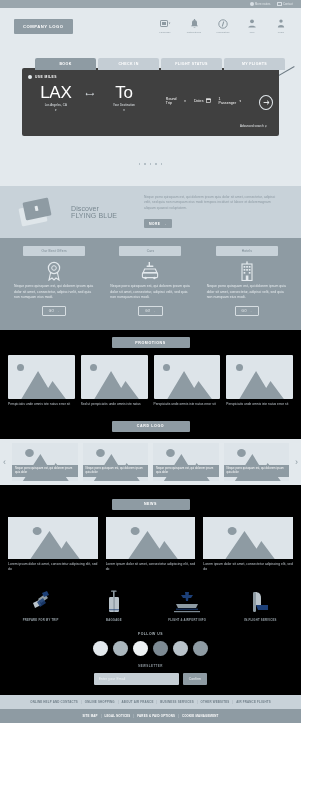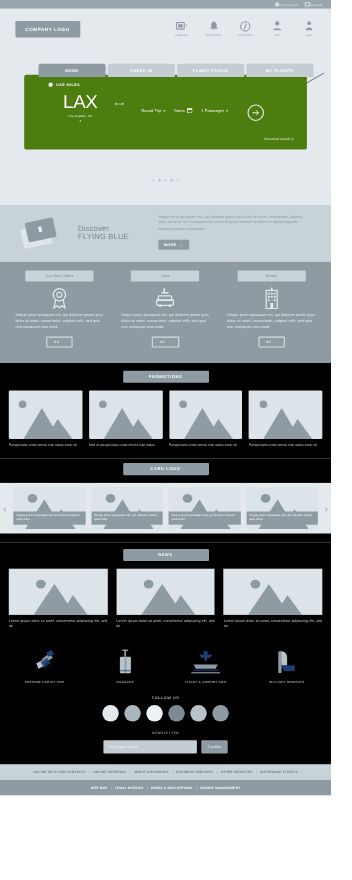--- a/index.html
+++ b/index.html
@@ -50,21 +50,21 @@
   .tabs { position: absolute; left: 35px; top: 10px; display: flex; gap: 2px; z-index: 3; }
   .tab {
     font-size: 3.6px; letter-spacing: .35px; color: #ffffff; font-weight: bold;
     background: #c4cdd4; padding: 4px 0; width: 61px; text-align: center;
     border-radius: 2px 2px 0 0;
   }
   .tab.active { background: #8e9ba3; }
 
   .bookbox {
     position: absolute; left: 22px; top: 20px; width: 257px; height: 68px;
-    background: #4d7c0f; border-radius: 2px; z-index: 2; padding: 7px 22px;
+    background: #404040; border-radius: 2px; z-index: 2; padding: 7px 6px;
   }
   .usemiles { display: flex; align-items: center; gap: 3px; }
   .miles-radio { width: 4px; height: 4px; border-radius: 50%; background: #e6ebee; display: block; }
   .usemiles span { font-size: 3.3px; color: #ffffff; letter-spacing: .45px; font-weight: bold; }
 
   .bookrow { display: flex; align-items: flex-start; margin-top: 5px; }
   .port { text-align: center; width: 58px; }
   .port .code { font-size: 17px; color: #ffffff; line-height: 17px; letter-spacing: -.3px; }
   .port .sub { font-size: 2.8px; color: #e6ebee; margin-top: 1.5px; letter-spacing: .1px; }
   .port .caret { font-size: 3px; color: #dde3e7; margin-top: 1px; }
@@ -293,20 +293,25 @@
         <span>USE MILES</span>
       </div>
 
       <div class="bookrow">
         <div class="port">
           <div class="code">LAX</div>
           <div class="sub">Los Angeles, CA</div>
           <div class="caret">▾</div>
         </div>
         <div class="swap">⟷</div>
+        <div class="port">
+          <div class="code">To</div>
+          <div class="sub">Your Destination</div>
+          <div class="caret">▾</div>
+        </div>
 
         <div class="selects">
           <div class="sel">
             <span>Round Trip</span>
             <span class="arrowdn">▾</span>
           </div>
           <div class="sel">
             <span>Dates</span>
             <svg class="calglyph" width="5" height="5" viewBox="0 0 5 5">
                 <rect x="0.4" y="0.8" width="4.2" height="3.8" fill="none" stroke="#ffffff" stroke-width="0.6"></rect>

